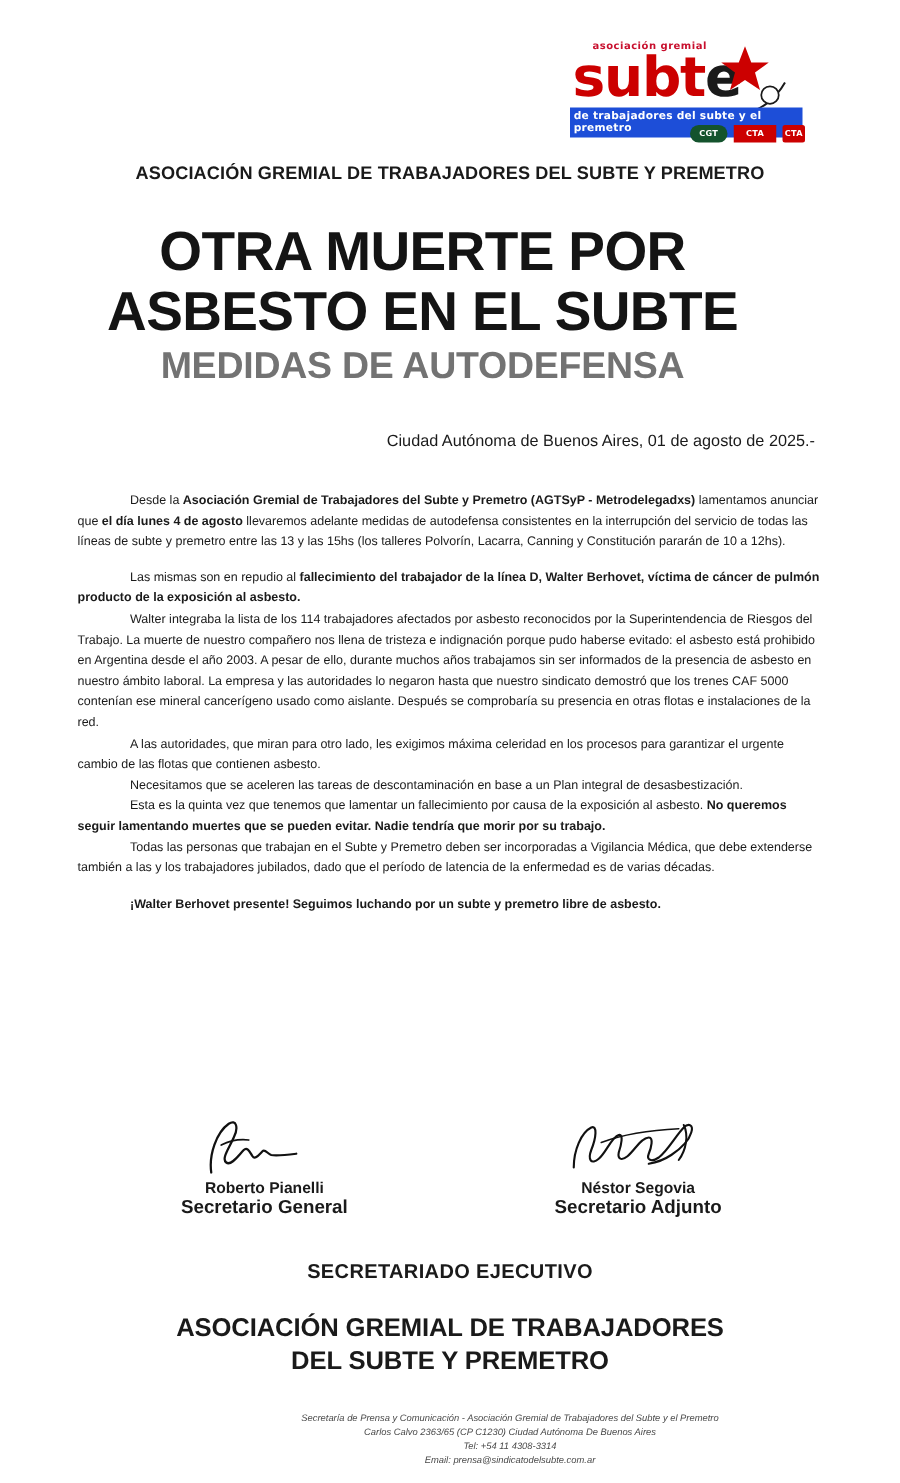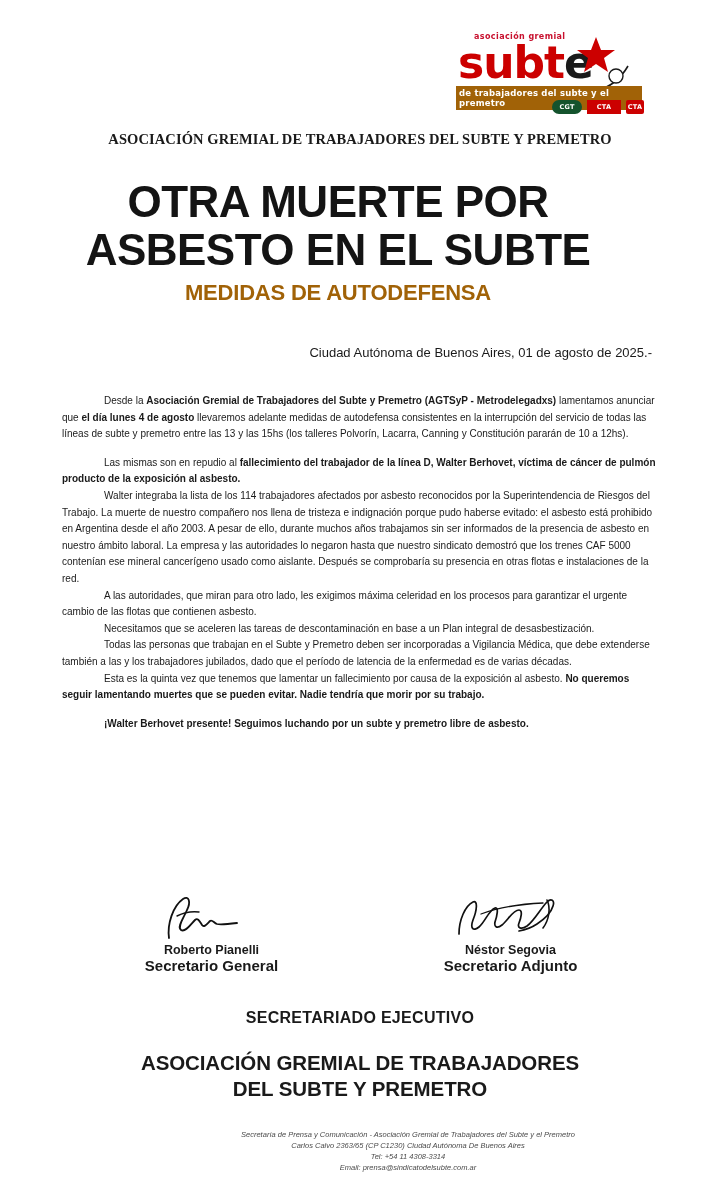--- a/index.html
+++ b/index.html
@@ -68,21 +68,21 @@
     top: 30px;
     left: 138px;
     width: 46px;
     height: 34px;
   }
   .logo-tagbot {
     position: absolute;
     top: 56px;
     left: 0;
     width: 186px;
-    background: #a16207;
+    background: #1d4ed8;
     color: #ffffff;
     font-size: 8.5px;
     font-weight: bold;
     letter-spacing: 0.2px;
     padding: 2px 3px;
     box-sizing: border-box;
     font-family: "DejaVu Sans", sans-serif;
   }
   .logo-badges {
     position: absolute;
@@ -123,44 +123,43 @@
   
   .org-line {
     position: absolute;
     top: 131px;
     left: 0;
     width: 720px;
     text-align: center;
     font-size: 14.5px;
     font-weight: bold;
     letter-spacing: 0.1px;
-    font-family: Liberation Serif, serif;
   }
 
   .headline {
     position: absolute;
     top: 178px;
     left: 0;
     width: 676px;
     text-align: center;
   }
   .headline .l1,
   .headline .l2 {
     font-size: 44px;
     line-height: 48px;
     font-weight: bold;
     letter-spacing: -0.5px;
     color: #141414;
   }
   .headline .l3 {
-    font-size: 22px;
+    font-size: 30px;
     line-height: 38px;
     font-weight: bold;
     letter-spacing: -0.2px;
-    color: #a16207;
+    color: #737373;
   }
 
   .dateline {
     position: absolute;
     top: 345px;
     left: 0;
     width: 716px;
     padding-right: 64px;
     box-sizing: border-box;
     text-align: right;
@@ -291,23 +290,23 @@
     <p><span>Desde la </span><b>Asociación Gremial de Trabajadores del Subte y Premetro (AGTSyP - Metrodelegadxs)</b><span> lamentamos anunciar que </span><b>el día lunes 4 de agosto</b><span> llevaremos adelante medidas de autodefensa consistentes en la interrupción del servicio de todas las líneas de subte y premetro entre las 13 y las 15hs (los talleres Polvorín, Lacarra, Canning y Constitución pararán de 10 a 12hs).</span></p>
 
     <p class="gap"><span>Las mismas son en repudio al </span><b>fallecimiento del trabajador de la línea D, Walter Berhovet, víctima de cáncer de pulmón producto de la exposición al asbesto.</b></p>
 
     <p>Walter integraba la lista de los 114 trabajadores afectados por asbesto reconocidos por la Superintendencia de Riesgos del Trabajo. La muerte de nuestro compañero nos llena de tristeza e indignación porque pudo haberse evitado: el asbesto está prohibido en Argentina desde el año 2003. A pesar de ello, durante muchos años trabajamos sin ser informados de la presencia de asbesto en nuestro ámbito laboral. La empresa y las autoridades lo negaron hasta que nuestro sindicato demostró que los trenes CAF 5000 contenían ese mineral cancerígeno usado como aislante. Después se comprobaría su presencia en otras flotas e instalaciones de la red.</p>
 
     <p>A las autoridades, que miran para otro lado, les exigimos máxima celeridad en los procesos para garantizar el urgente cambio de las flotas que contienen asbesto.</p>
 
     <p>Necesitamos que se aceleren las tareas de descontaminación en base a un Plan integral de desasbestización.</p>
 
+    <p><span>Esta es la quinta vez que tenemos que lamentar un fallecimiento por causa de la exposición al asbesto. </span><b>No queremos seguir lamentando muertes que se pueden evitar. Nadie tendría que morir por su trabajo.</b></p>
+
     <p>Todas las personas que trabajan en el Subte y Premetro deben ser incorporadas a Vigilancia Médica, que debe extenderse también a las y los trabajadores jubilados, dado que el período de latencia de la enfermedad es de varias décadas.</p>
-
-    <p><span>Esta es la quinta vez que tenemos que lamentar un fallecimiento por causa de la exposición al asbesto. </span><b>No queremos seguir lamentando muertes que se pueden evitar. Nadie tendría que morir por su trabajo.</b></p>
 
     <p class="gap"><b>¡Walter Berhovet presente! Seguimos luchando por un subte y premetro libre de asbesto.</b></p>
   </div>
 
   <div class="signatures">
     <div class="sig">
       <div class="sig-img">
         <svg width="110" height="48" viewBox="0 0 110 48">
           <path d="M12 44 C 10 30, 16 12, 26 5 C 32 1, 34 8, 30 16 C 26 25, 20 33, 24 36 C 28 39, 34 30, 38 26 C 41 23, 43 28, 45 31 C 47 34, 50 30, 53 27 C 55 25, 57 29, 60 30 C 64 31, 72 30, 80 29" stroke="#111" stroke-width="1.8" fill="none" stroke-linecap="round"></path>
           <path d="M20 22 C 26 19, 34 17, 42 18" stroke="#111" stroke-width="1.4" fill="none" stroke-linecap="round"></path>

